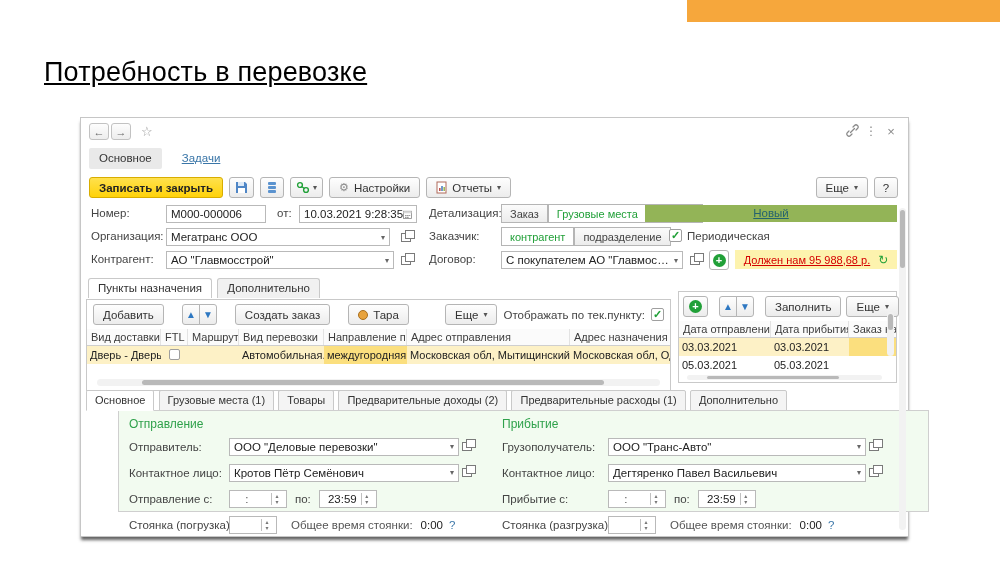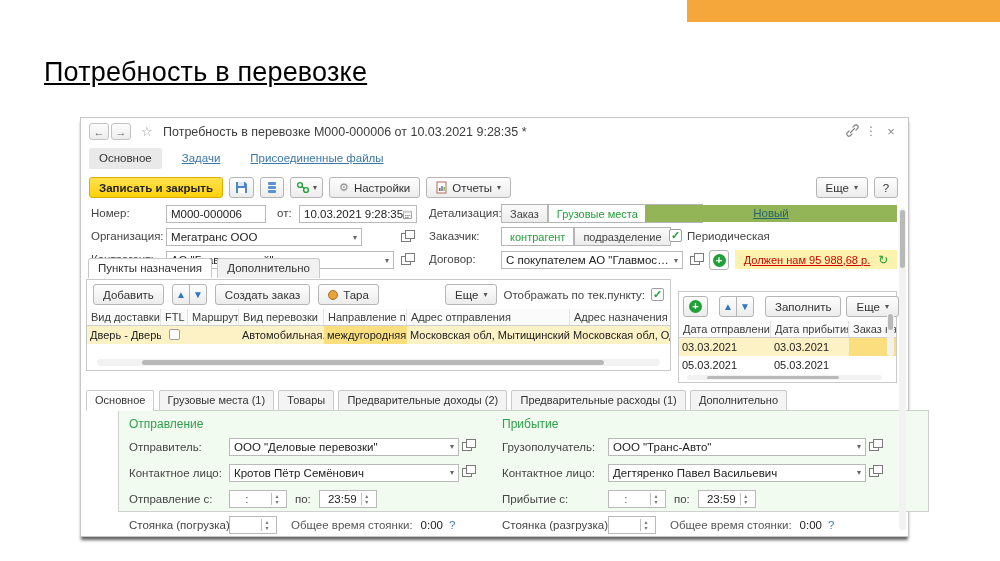--- a/index.html
+++ b/index.html
@@ -104,33 +104,31 @@
 
   <div class="abs" style="left:8px;top:5px;display:flex;gap:2px;">
     <span class="navbtn">
         <span>←</span>
       </span>
     <span class="navbtn">
         <span>→</span>
       </span>
   </div>
   <span class="abs star" style="left:60px;top:6px;">☆</span>
-  <div class="abs win-title" style="left:82px;top:7px;">Потребность в перевозке М000-000006 от 10.03.2021 9:28:35 *</div>
   <span class="abs winctl" style="right:48px;top:6px;">
     <svg width="13" height="13" viewBox="0 0 13 13">
         <path d="M4.5 8.5 L8.5 4.5 M3 7 l-1.5 1.5 a2 2 0 0 0 3 3 L6 10 M7 3 l1.5-1.5 a2 2 0 0 1 3 3 L10 6" stroke="#8a8a8a" stroke-width="1.2" fill="none" stroke-linecap="round"></path>
       </svg>
   </span>
   <span class="abs winctl" style="right:30px;top:6px;">⋮</span>
   <span class="abs winctl" style="right:10px;top:6px;font-size:13px;">×</span>
 
   <div class="abs" style="left:8px;top:30px;display:flex;gap:10px;align-items:center;">
     <span class="ntab active">Основное</span>
     <span class="ntab link">Задачи</span>
-    <span class="ntab link">Присоединенные файлы</span>
   </div>
 
   <div class="abs" style="left:8px;top:59px;display:flex;gap:6px;align-items:center;">
     <span class="btn primary">
         <span>Записать и закрыть</span>
       </span>
     <span class="btn ibtn">
       <svg width="13" height="13" viewBox="0 0 13 13">
           <path d="M1 1 h9 l2 2 v9 H1z" fill="#4f86c6"></path>
           <rect x="3" y="7" width="7" height="5" fill="#fff"></rect>
@@ -192,21 +190,21 @@
   </span>
   <span class="abs lbl" style="left:348px;top:89px;">Детализация:</span>
   <div class="abs" style="left:420px;top:86px;display:flex;">
     <span class="seg">Заказ</span>
     <span class="seg on">Грузовые места</span>
     <span class="seg">Товары</span>
   </div>
   <div class="abs status-bar" style="left:564px;top:87px;width:252px;">Новый</div>
 
   <span class="abs lbl" style="left:10px;top:112px;">Организация:</span>
-  <span class="abs fld" style="left:85px;top:110px;width:196px;">
+  <span class="abs fld" style="left:85px;top:110px;width:224px;">
     <span>Мегатранс ООО</span>
       <span class="dd">▾</span>
   </span>
   <span class="abs openbtn" style="left:317px;top:110px;">
       <span class="ic-open"></span>
     </span>
   <span class="abs lbl" style="left:348px;top:112px;text-align:right;">Заказчик:</span>
   <div class="abs" style="left:420px;top:109px;display:flex;">
     <span class="seg on">контрагент</span>
     <span class="seg">подразделение</span>
@@ -233,27 +231,27 @@
       <span class="ic-open"></span>
     </span>
   <span class="abs plusbtn" style="left:628px;top:132px;">
       <span class="plusc">+</span>
     </span>
   <div class="abs debt" style="left:654px;top:132px;width:162px;">
     <span class="t">Должен нам 95 988,68 р.</span>
     <span class="refresh">↻</span>
   </div>
 
-  <div class="abs" style="left:5px;top:140px;width:585px;height:113px;">
+  <div class="abs" style="left:5px;top:160px;width:585px;height:113px;">
     <div style="position:relative;z-index:2;padding-left:2px;">
       <span class="ptab active">Пункты назначения</span>
       <span class="ptab">Дополнительно</span>
     </div>
     <div class="pbody" style="top:21px;">
-      <div style="display:flex;align-items:center;gap:8px;padding:4px 6px;">
+      <div style="display:flex;align-items:center;gap:18px;padding:4px 6px;">
         <span class="btn">
             <span>Добавить</span>
           </span>
         <span style="display:inline-flex;">
           <span class="btn arrbtn" style="border-radius:3px 0 0 3px;">
               <span>▲</span>
             </span>
           <span class="btn arrbtn" style="border-radius:0 3px 3px 0;margin-left:-1px;">
               <span>▼</span>
             </span>

